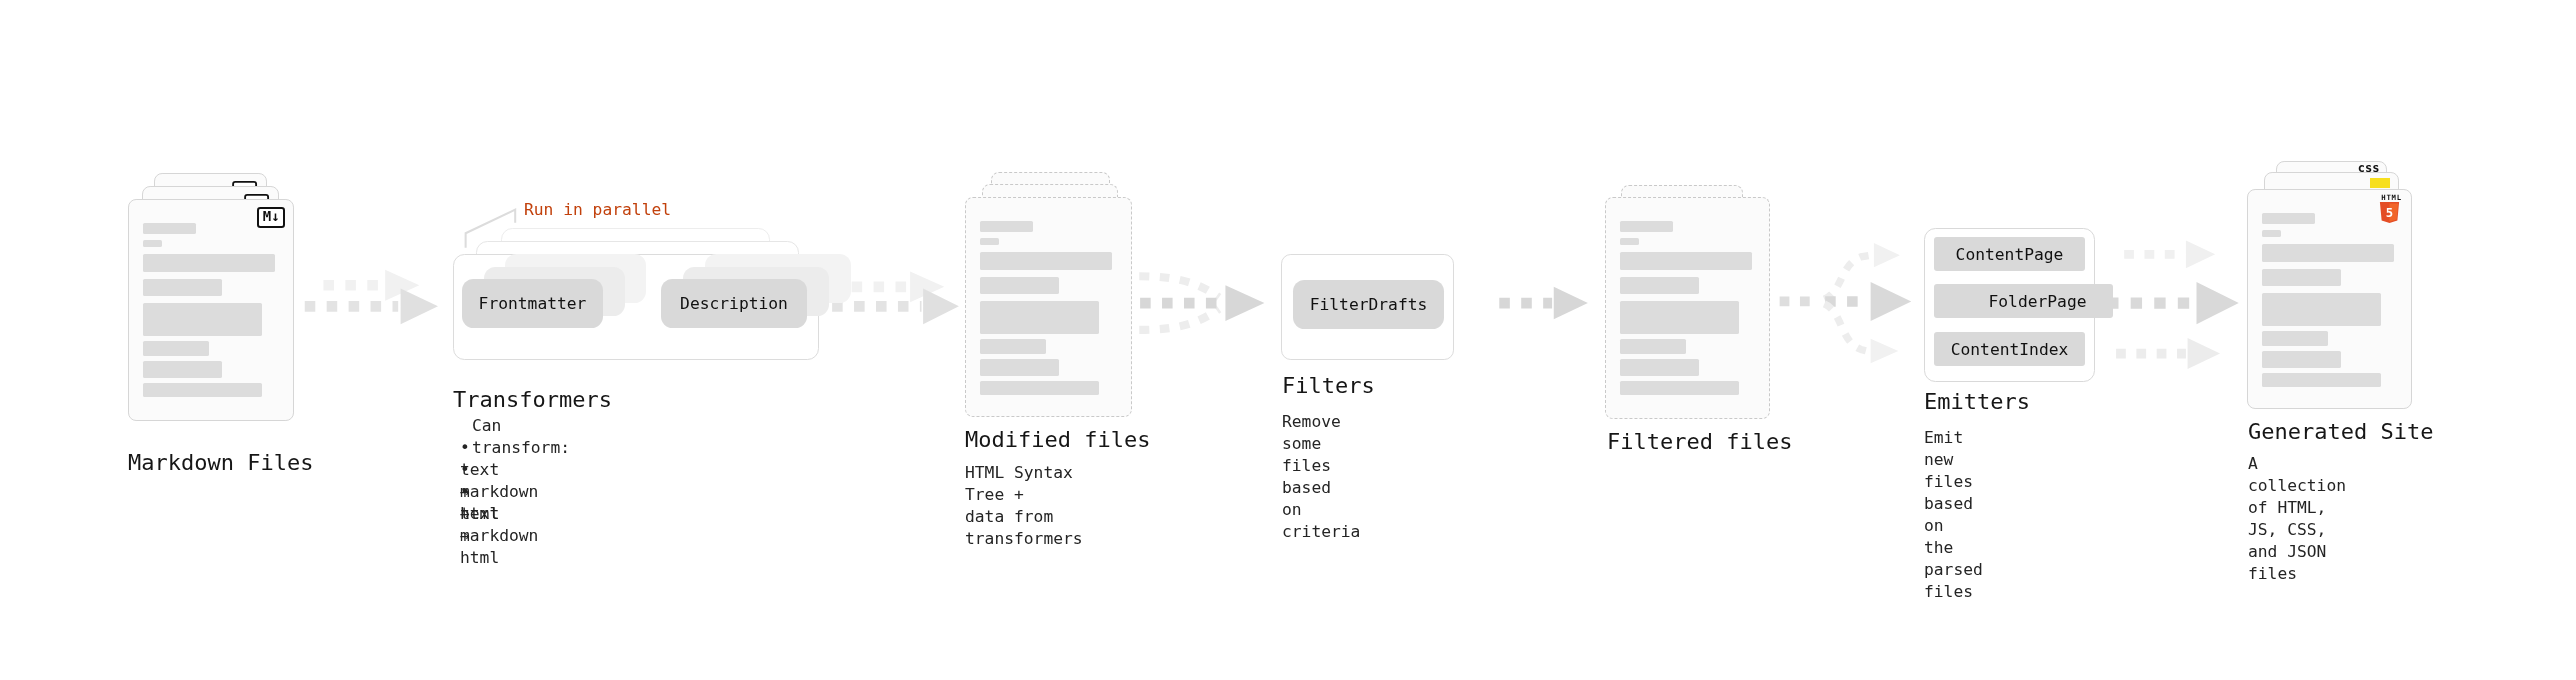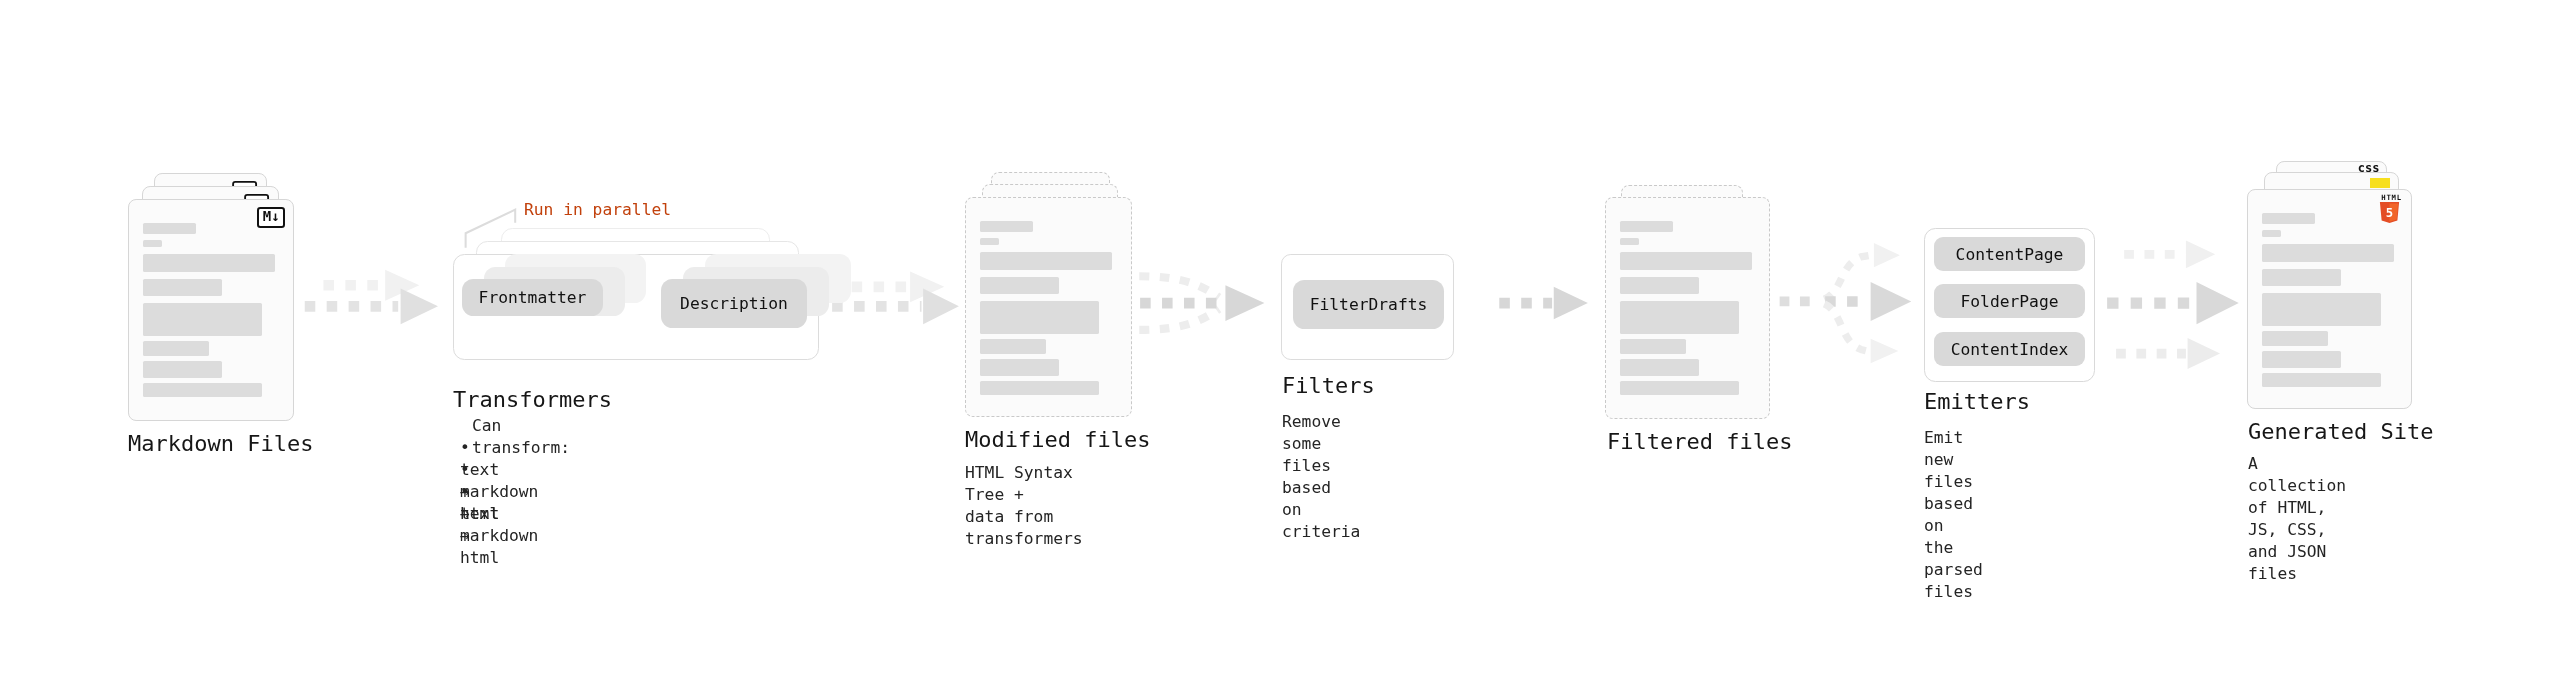--- a/index.html
+++ b/index.html
@@ -58,21 +58,21 @@
   }
   .box.ghost1{border-color:#e6e6e6;}
   .box.ghost2{border-color:#ededed;}
   .pill{
     position:absolute;background:#d9d9d9;border-radius:11.4px;
     display:flex;align-items:center;justify-content:center;
     font-size:16.3px;color:#111;
   }
   .pill.ghost1{background:#ececec;color:transparent;}
   .pill.ghost2{background:#f3f3f3;color:transparent;}
-  .pill.small{border-radius:9px;}
+  .pill.small{border-radius:3px;}
 
   
   .heading{
     position:absolute;font-size:22px;line-height:26px;color:#161616;white-space:nowrap;
   }
   .desc{
     position:absolute;font-size:16.3px;line-height:22px;color:#242424;
     white-space:pre-line;
   }
   .note{
@@ -159,32 +159,32 @@
         <div></div>
           <div></div>
           <div></div>
           <div></div>
           <div></div>
           <div></div>
           <div></div>
           <div></div>
       </div>
     </div>
-    <div class="heading" style="left:128px;top:431px;">Markdown Files</div>
+    <div class="heading" style="left:128px;top:450px;">Markdown Files</div>
   </div>
 
   <div class="abs" style="left:0;top:0;">
     <div class="note" style="left:524px;top:200px;">Run in parallel</div>
     <div class="box ghost2" style="left:501px;top:228px;width:269px;height:99px;"></div>
     <div class="box ghost1" style="left:476px;top:241px;width:323px;height:101px;"></div>
     <div class="box" style="left:453px;top:254px;width:366px;height:106px;"></div>
 
     <div class="pill ghost2" style="left:505px;top:254px;width:141px;height:49px;"></div>
     <div class="pill ghost1" style="left:484px;top:267px;width:141px;height:49px;"></div>
-    <div class="pill" style="left:462px;top:279px;width:141px;height:37px;">Frontmatter</div>
+    <div class="pill" style="left:462px;top:279px;width:141px;height:49px;">Frontmatter</div>
 
     <div class="pill ghost2" style="left:705px;top:254px;width:146px;height:49px;"></div>
     <div class="pill ghost1" style="left:683px;top:267px;width:146px;height:49px;"></div>
     <div class="pill" style="left:661px;top:279px;width:146px;height:49px;">Description</div>
 
     <div class="heading" style="left:453px;top:375px;margin-top:12px;">Transformers</div>
     <div class="desc" style="left:453px;top:415px;margin-left:19px;">Can transform:</div>
     <div class="desc" style="left:460px;top:437px;">• text → text</div>
     <div class="desc" style="left:460px;top:459px;">• markdown → markdown</div>
     <div class="desc" style="left:460px;top:481px;">• html → html</div>
@@ -231,21 +231,21 @@
           <div></div>
           <div></div>
       </div>
     </div>
     <div class="heading" style="left:1607px;top:429px;">Filtered files</div>
   </div>
 
   <div class="abs" style="left:0;top:0;">
     <div class="box" style="left:1924px;top:228px;width:171px;height:154px;border-color:#d9d9d9;"></div>
     <div class="pill small" style="left:1934px;top:237px;width:151px;height:34px;">ContentPage</div>
-    <div class="pill small" style="left:1934px;top:284px;width:151px;height:34px;">FolderPage</div>
+    <div class="pill small" style="left:1934px;top:284px;width:151px;height:34px;padding-left:28px;">FolderPage</div>
     <div class="pill small" style="left:1934px;top:332px;width:151px;height:34px;">ContentIndex</div>
     <div class="heading" style="left:1924px;top:389px;">Emitters</div>
     <div class="desc" style="left:1924px;top:427px;">Emit new files based on
 the parsed files</div>
   </div>
 
   <div class="abs" style="left:0;top:0;">
     <div class="file-card" style="left:2276px;top:161px;width:111px;height:220px;">
       <div class="css-badge">
         <div class="t">css</div>

